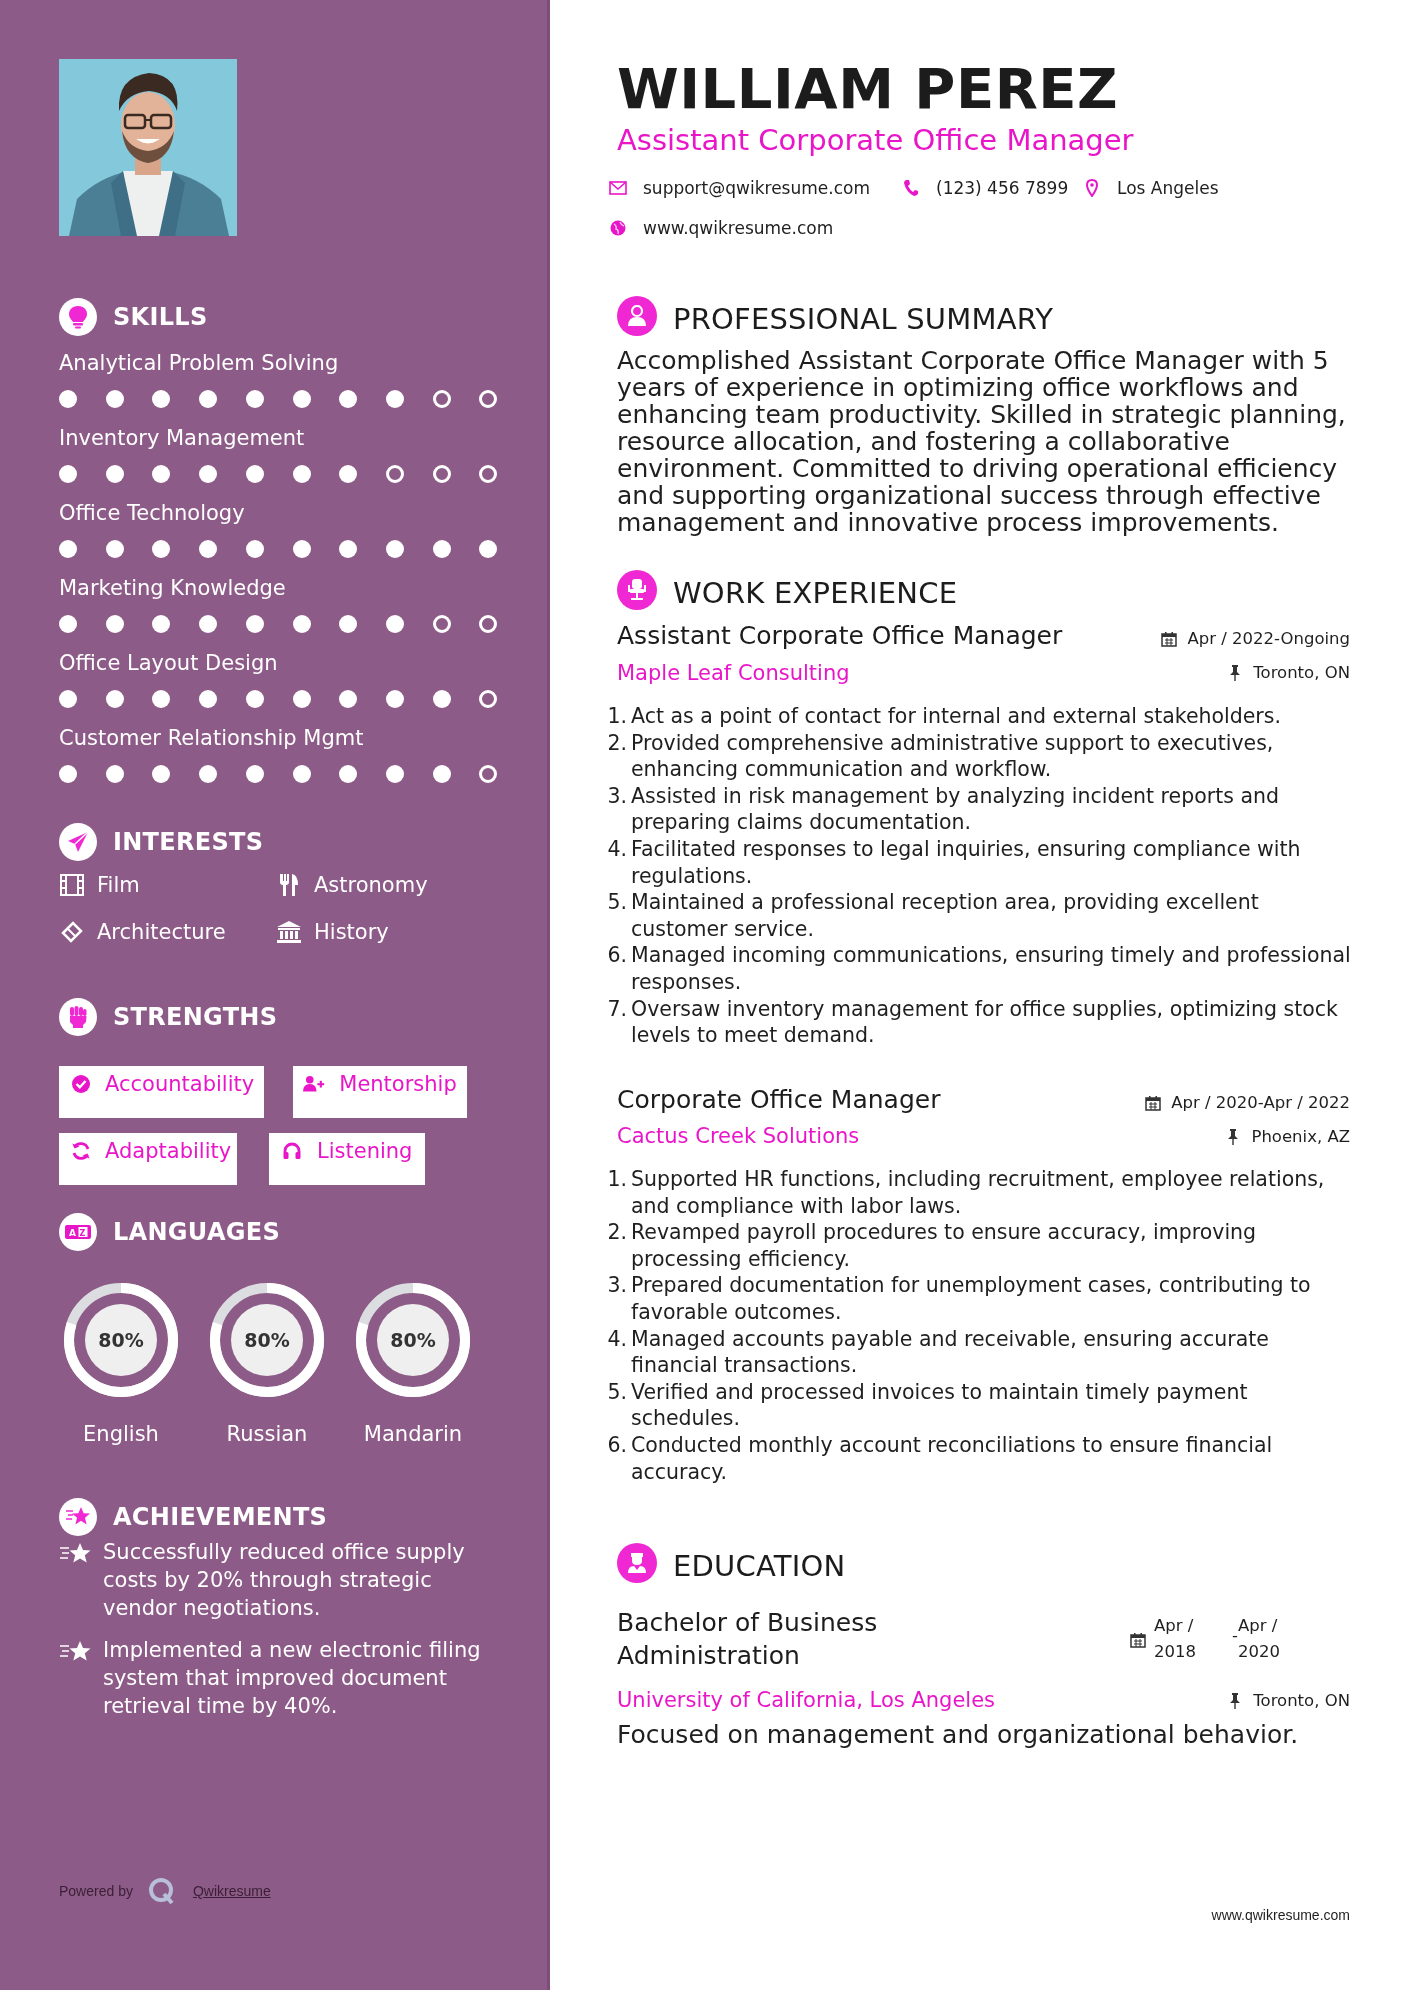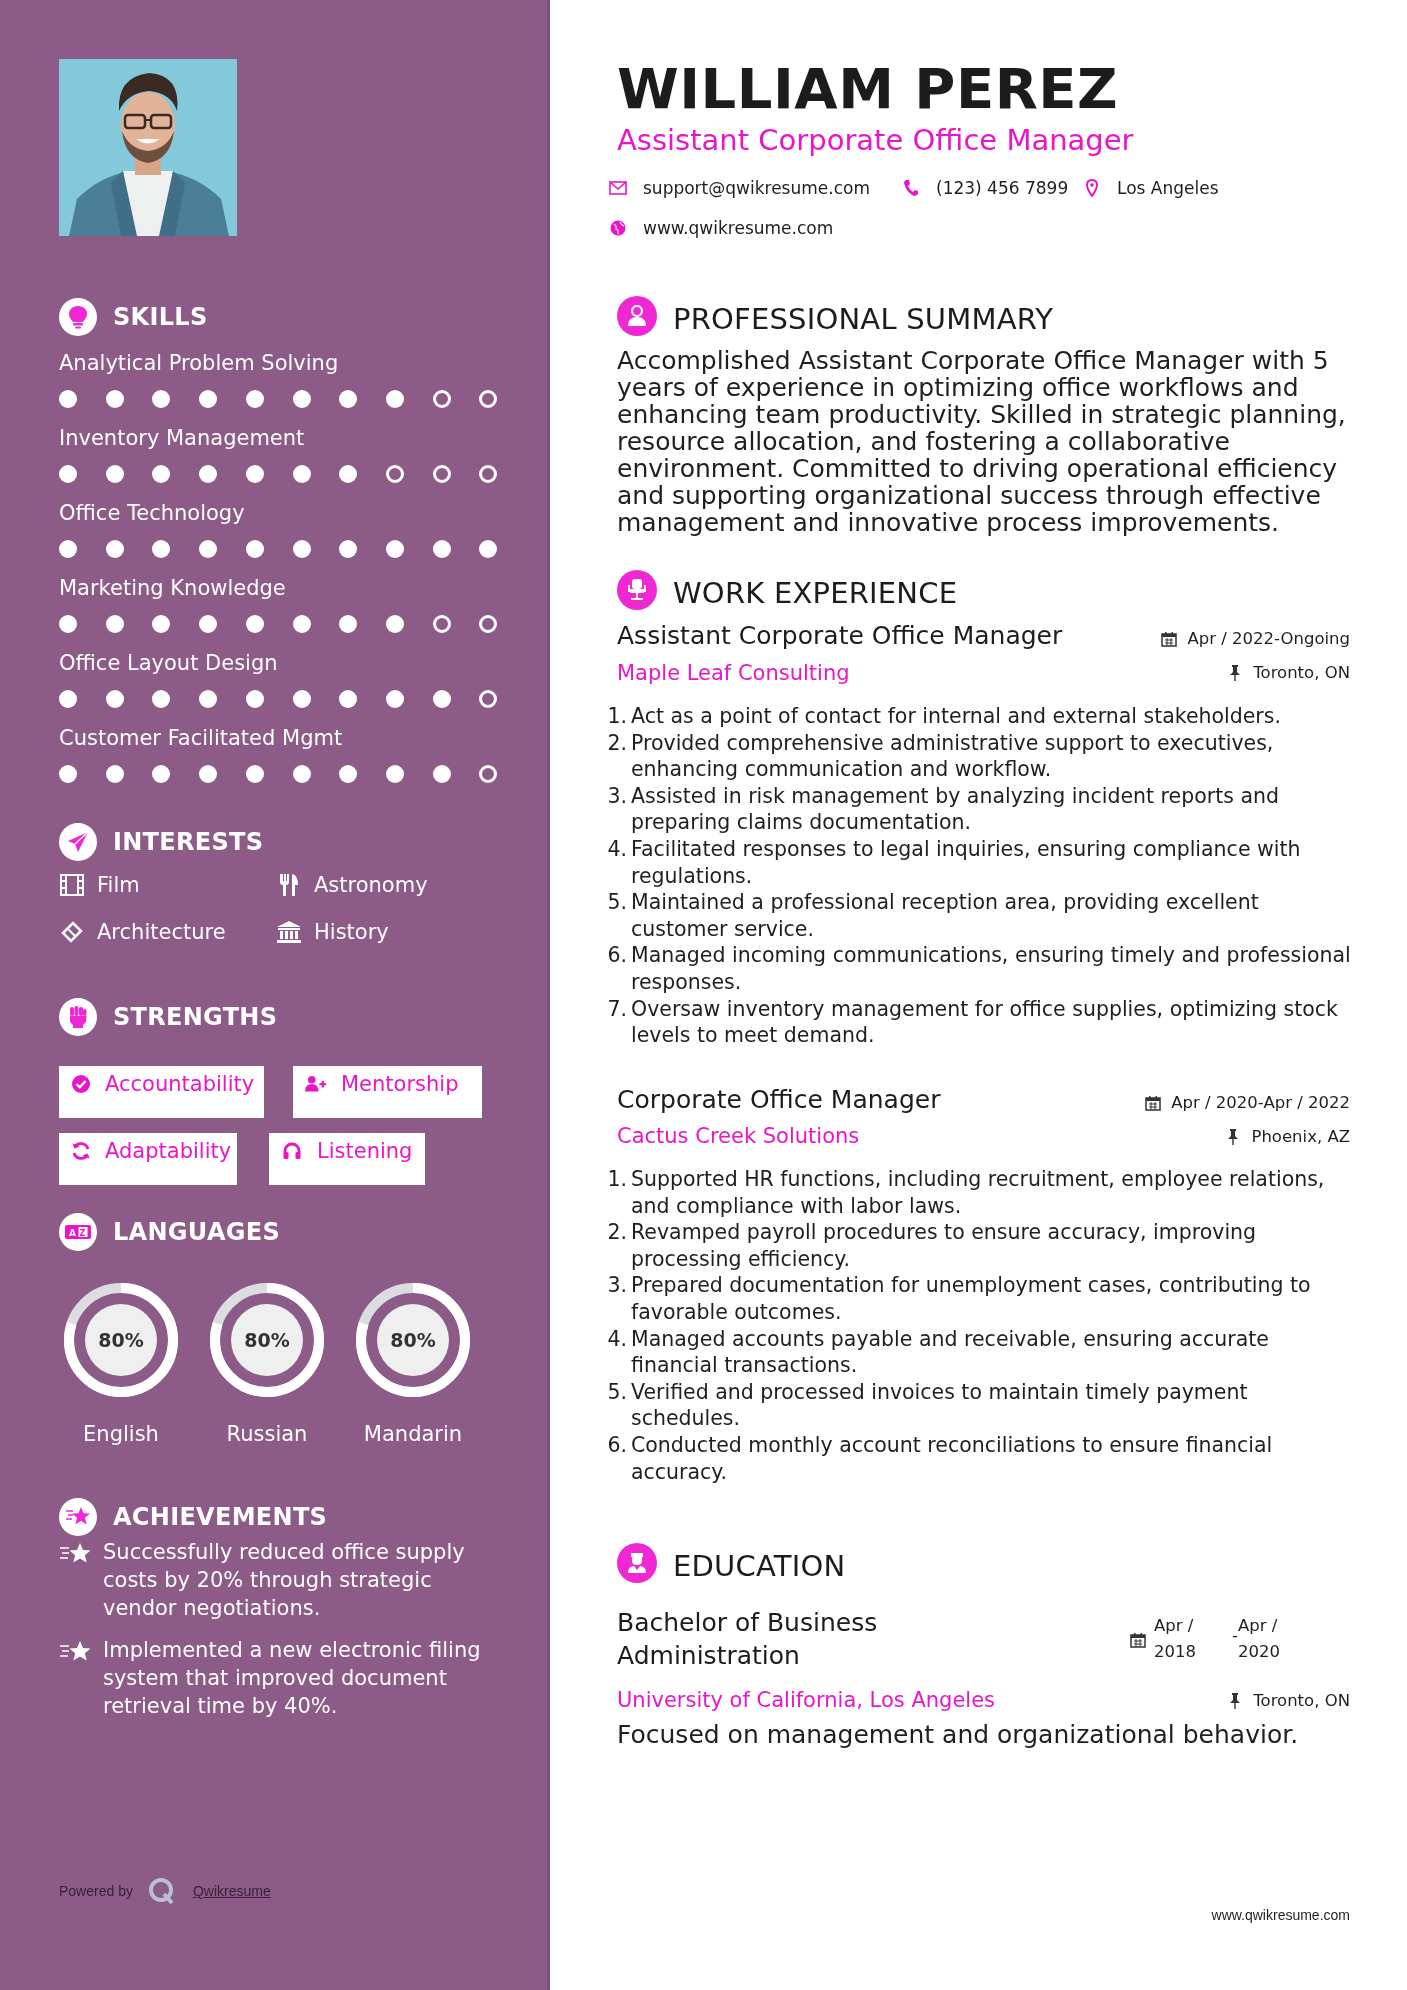--- a/index.html
+++ b/index.html
@@ -210,21 +210,21 @@
           <span class="dot" style="left: 140.1px;"></span>
           <span class="dot" style="left: 186.8px;"></span>
           <span class="dot" style="left: 233.5px;"></span>
           <span class="dot" style="left: 280.2px;"></span>
           <span class="dot" style="left: 326.9px;"></span>
           <span class="dot" style="left: 373.6px;"></span>
           <span class="dot empty" style="left: 420.3px;"></span>
         </div>
       </div>
       <div class="skill" style="top: 725px;">
-        <div class="skill-label">Customer Facilitated Mgmt</div>
+        <div class="skill-label">Customer Relationship Mgmt</div>
         <div class="dots">
           <span class="dot" style="left: 0px;"></span>
           <span class="dot" style="left: 46.7px;"></span>
           <span class="dot" style="left: 93.4px;"></span>
           <span class="dot" style="left: 140.1px;"></span>
           <span class="dot" style="left: 186.8px;"></span>
           <span class="dot" style="left: 233.5px;"></span>
           <span class="dot" style="left: 280.2px;"></span>
           <span class="dot" style="left: 326.9px;"></span>
           <span class="dot" style="left: 373.6px;"></span>
@@ -305,21 +305,21 @@
 
   <div class="chip" style="left:59px; top:1066px; width:205px;">
     <span class="ico">
       <svg width="20" height="20" viewBox="0 0 20 20">
           <circle cx="10" cy="10" r="9" fill="#e916c9"></circle>
           <path d="M5.5 10 L8.8 13.2 L14.5 7" fill="none" stroke="#fff" stroke-width="2.4"></path>
         </svg>
     </span>
     <span>Accountability</span>
   </div>
-  <div class="chip" style="left:293px; top:1066px; width:189px;">
+  <div class="chip" style="left:293px; top:1066px; width:174px;justify-content:center;">
     <span class="ico">
       <svg width="26" height="20" viewBox="0 0 26 20">
           <circle cx="8" cy="5" r="4.5" fill="#e916c9"></circle>
           <path d="M0 19 Q0 10 8 10 Q16 10 16 19 Z" fill="#e916c9"></path>
           <rect x="17" y="9" width="8" height="2.5" fill="#e916c9"></rect>
           <rect x="19.8" y="6.2" width="2.5" height="8" fill="#e916c9"></rect>
         </svg>
     </span>
     <span>Mentorship</span>
   </div>

